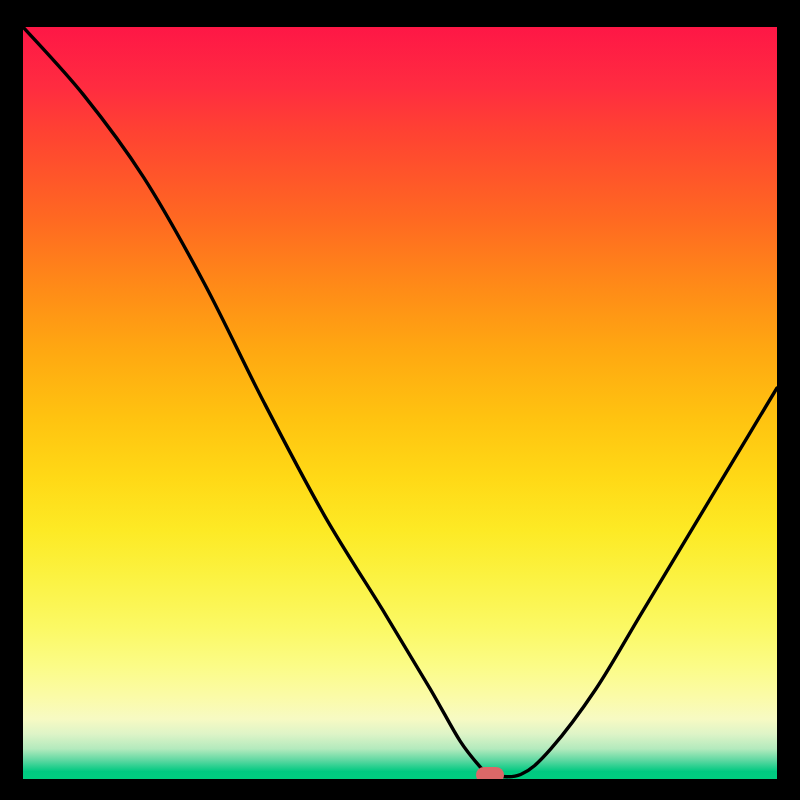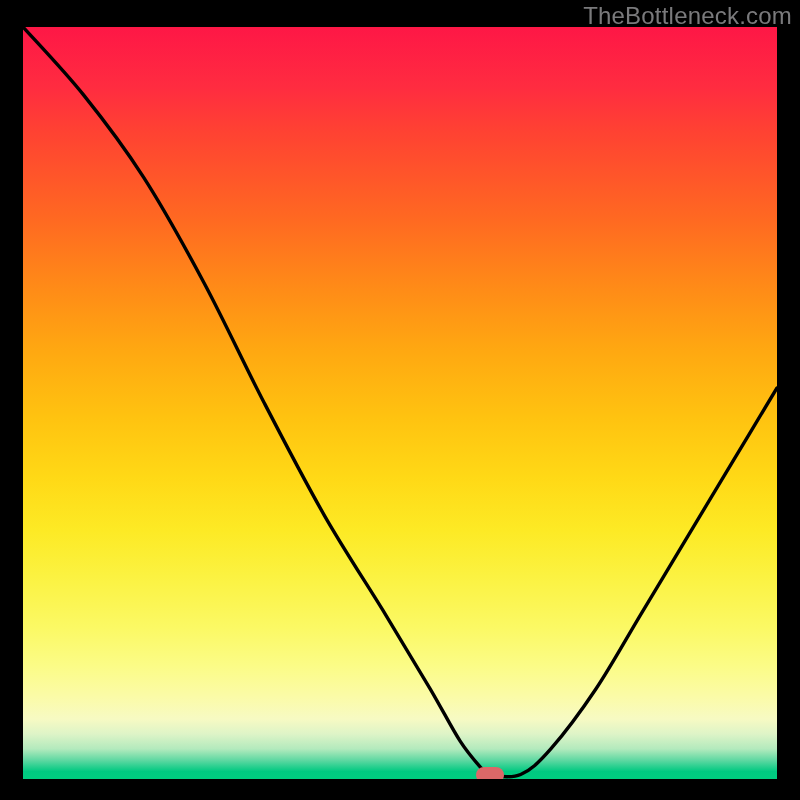--- a/index.html
+++ b/index.html
@@ -72,21 +72,20 @@
     border-radius: 10px;
     background: #db6868;
     transform: translate(-50%, -50%);
     z-index: 20;
   }
 </style>
 </head>
 <body>
 
 <div class="chart-container">
-  <div class="watermark">TheBottleneck.com</div>
   <div class="plot">
     <div class="gradient"></div>
     <svg class="curve" viewBox="0 0 754 752" preserveAspectRatio="none">
       <path id="curve-path" fill="none" stroke="#000" stroke-width="3.4" stroke-linejoin="round" stroke-linecap="round" d="M 0.00 0.00 C 10.05 11.28 40.21 42.61 60.32 67.68 C 80.43 92.75 100.53 119.07 120.64 150.40 C 140.75 181.73 160.85 218.08 180.96 255.68 C 201.07 293.28 221.17 337.15 241.28 376.00 C 261.39 414.85 281.49 453.71 301.60 488.80 C 321.71 523.89 344.33 557.73 361.92 586.56 C 379.51 615.39 394.59 640.45 407.16 661.76 C 419.73 683.07 428.52 700.86 437.32 714.40 C 446.12 727.94 454.91 737.34 459.94 742.98 C 464.97 748.62 461.20 747.49 467.48 748.24 C 473.76 748.99 487.59 751.87 497.64 747.49 C 507.69 743.10 515.23 736.21 527.80 721.92 C 540.37 707.63 557.96 684.32 573.04 661.76 C 588.12 639.20 603.20 611.63 618.28 586.56 C 633.36 561.49 648.44 536.43 663.52 511.36 C 678.60 486.29 693.68 461.23 708.76 436.16 C 723.84 411.09 746.46 373.49 754.00 360.96"></path>
     </svg>
     <div class="marker" id="marker" style="left: 467.48px; top: 748.24px; background: rgb(219, 104, 104);"></div>
   </div>
 </div>
 
 </body></html>

